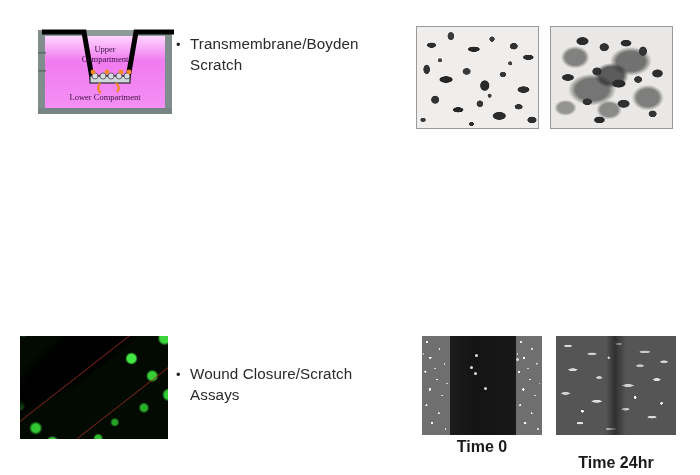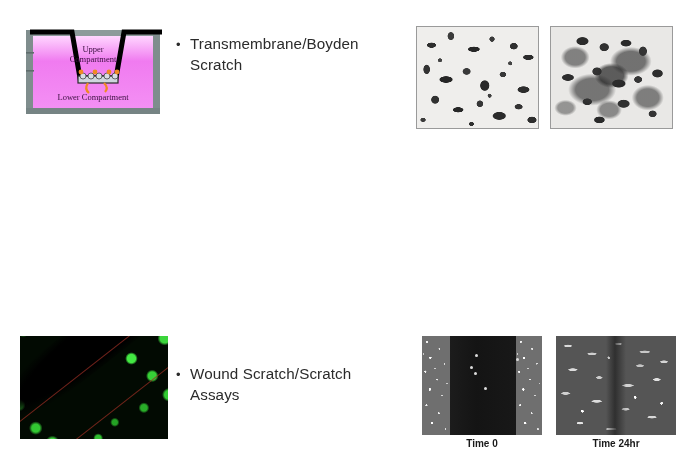--- a/index.html
+++ b/index.html
@@ -39,21 +39,21 @@
   }
   .bullet .txt { display: block; padding-left: 14px; }
   #bullet-1 { top: 33px; }
   #bullet-2 { top: 203px; }
 
   
   .left-media { position: absolute; }
 
   
   #transwell-diagram {
-    left: 20px; top: 22px; width: 146px; height: 98px;
+    left: 32px; top: 22px; width: 146px; height: 98px;
   }
   #transwell-diagram svg { display: block; }
 
   
   .photo {
     position: absolute;
     background: #000;
     overflow: hidden;
   }
 
@@ -97,21 +97,21 @@
 
   
   .pair { position: absolute; }
   .pair .panel {
     position: absolute;
     overflow: hidden;
   }
   .pair .caption {
     position: absolute;
     text-align: center;
-    font-size: 10px;
+    font-size: 16px;
     color: #1a1a1a;
   }
   .caption-bold { font-weight: bold; }
 
   
   #pair-transwell { left: 416px; top: 26px; }
   #pair-transwell .panel {
     top: 0; width: 123px; height: 103px;
     border: 1px solid #9a9a9a;
     box-sizing: border-box;
@@ -173,21 +173,21 @@
       radial-gradient(ellipse 8px 5px at 40% 92%, #2a2a2a 0 60%, transparent 72%);
   }
 
   
   #pair-wound { left: 422px; top: 176px; }
   #pair-wound .panel { top: 0; width: 120px; height: 99px; }
   #wound-panel-a { left: 0; background: #171717; }
   #wound-panel-b { left: 134px; background: #3d3d3d; }
   .wound-caption { top: 102px; width: 120px; }
   #wound-cap-a { left: 0; }
-  #wound-cap-b { left: 134px; }
+  #wound-cap-b { left: 134px; margin-top: 16px; }
 
   .cell-edge {
     position: absolute; top: 0; bottom: 0;
     background-color: #6f6f6f;
     background-image:
       radial-gradient(circle 1.6px at 18% 6%, #f0f0f0 0 60%, transparent 70%),
       radial-gradient(circle 1.4px at 62% 13%, #e4e4e4 0 60%, transparent 70%),
       radial-gradient(circle 1.8px at 30% 22%, #ffffff 0 60%, transparent 70%),
       radial-gradient(circle 1.3px at 80% 28%, #dcdcdc 0 60%, transparent 70%),
       radial-gradient(circle 1.7px at 12% 36%, #f5f5f5 0 60%, transparent 70%),
@@ -314,21 +314,21 @@
 
     <div class="photo" id="scratch-fluor">
       <div class="cells"></div>
       <div class="scratch"></div>
       <div class="redline" style="top: 26%;"></div>
       <div class="redline" style="top: 86%;"></div>
     </div>
 
     <div class="bullet" id="bullet-2">
       <span class="dot">•</span>
-      <span class="txt">Wound Scratch/Scratch Assays</span>
+      <span class="txt">Wound Closure/Scratch Assays</span>
     </div>
 
     <div class="pair" id="pair-wound">
       <div class="panel" id="wound-panel-a">
         <div class="cell-edge left"></div>
         <div class="wound-gap"></div>
         <div class="cell-edge right"></div>
         <div class="debris" style="left:44%; top:18%;"></div>
         <div class="debris" style="left:40%; top:30%;"></div>
         <div class="debris" style="left:43%; top:36%;"></div>

